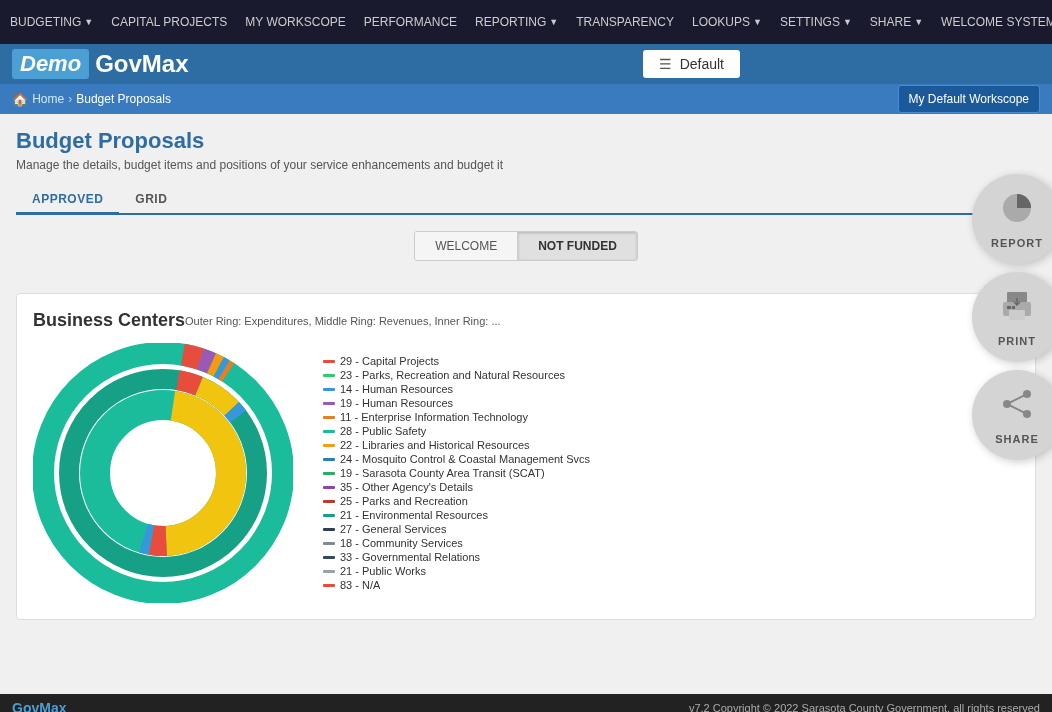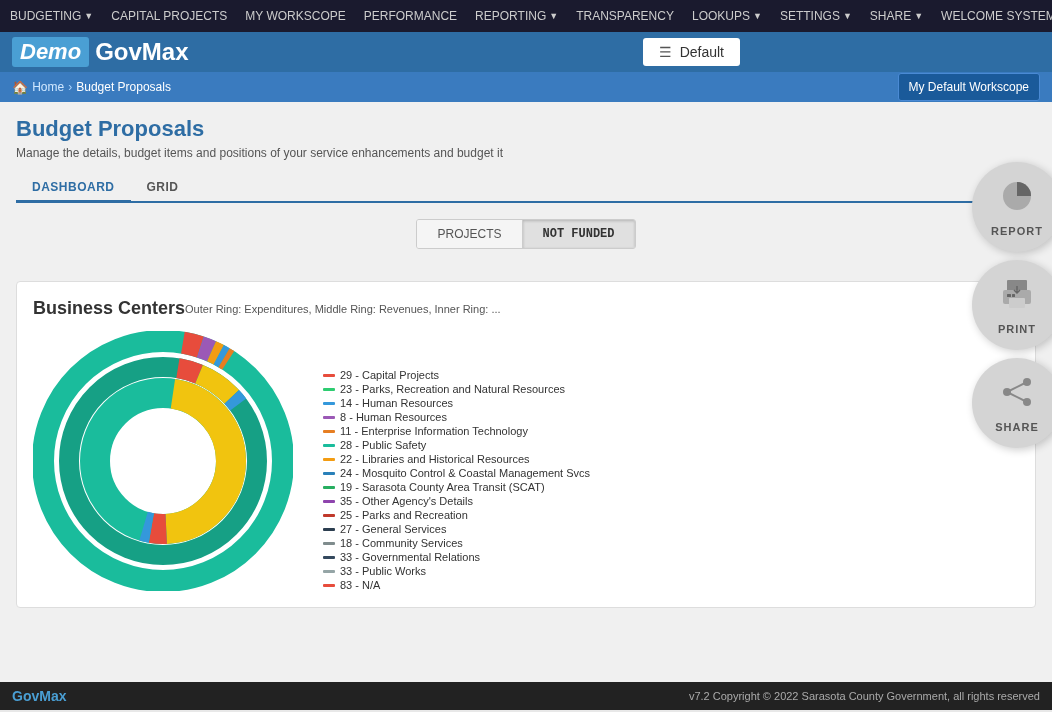--- a/index.html
+++ b/index.html
@@ -1,21 +1,21 @@
 <!DOCTYPE html>
 <html><head>
   <meta charset="utf-8">
   <style>
     * { margin: 0; padding: 0; box-sizing: border-box; }
     body { font-family: Arial, sans-serif; font-size: 13px; background: #e8e8e8; width: 1052px; min-height: 712px; overflow: hidden; }
 
     
     .top-nav {
       background: #1a1a2e;
-      height: 32px;
+      height: 44px;
       display: flex;
       align-items: center;
       padding: 0 10px;
       gap: 18px;
     }
     .top-nav-item {
       color: #ccc;
       font-size: 12px;
       cursor: pointer;
       display: flex;
@@ -152,21 +152,21 @@
     }
     .toggle-btn {
       padding: 7px 20px;
       font-size: 12px;
       cursor: pointer;
       background: #f5f5f5;
       color: #555;
       border: none;
       border-right: 1px solid #ccc;
     }
-    .toggle-btn:last-child { border-right: none; font-family: Liberation Mono, monospace; }
+    .toggle-btn:last-child { border-right: none; }
     .toggle-btn.active {
       background: #e0e0e0;
       color: #333;
       font-weight: bold;
       box-shadow: inset 0 1px 3px rgba(0,0,0,0.2);
     }
 
     
     .card {
       background: white;
@@ -185,21 +185,21 @@
       font-size: 18px;
       font-weight: bold;
       color: #333;
     }
     .ring-legend-text {
       font-size: 11px;
       color: #555;
     }
     .chart-area {
       display: flex;
-      align-items: flex-end;
+      align-items: center;
       gap: 30px;
     }
 
     
     .donut-container {
       width: 260px;
       height: 260px;
       flex-shrink: 0;
     }
 
@@ -337,31 +337,31 @@
   </div>
   <button class="workscope-btn">My Default Workscope</button>
 </div>
 
 <div class="main-content">
   <h1 class="page-title">Budget Proposals</h1>
   <p class="page-subtitle">Manage the details, budget items and positions of your service enhancements and budget it</p>
 
   <div class="tabs">
     <div class="tab active">
-      <span>DASHBOARD</span>
+      <span>APPROVED</span>
     </div>
     <div class="tab">
       <span>GRID</span>
     </div>
   </div>
 
   <div style="display:flex; justify-content:center; margin-bottom:16px;">
     <div class="toggle-group">
       <button class="toggle-btn">
-        <span>PROJECTS</span>
+        <span>WELCOME</span>
       </button>
       <button class="toggle-btn active">
         <span>NOT FUNDED</span>
       </button>
     </div>
   </div>
 
   <div class="card">
     <div class="card-header">
       <span class="card-title">Business Centers</span>
@@ -404,21 +404,21 @@
         <div class="legend-item">
           <div class="legend-dot" style="background:#2ecc71;"></div>
           <span>23 - Parks, Recreation and Natural Resources</span>
         </div>
         <div class="legend-item">
           <div class="legend-dot" style="background:#3498db;"></div>
           <span>14 - Human Resources</span>
         </div>
         <div class="legend-item">
           <div class="legend-dot" style="background:#9b59b6;"></div>
-          <span>8 - Human Resources</span>
+          <span>19 - Human Resources</span>
         </div>
         <div class="legend-item">
           <div class="legend-dot" style="background:#e67e22;"></div>
           <span>11 - Enterprise Information Technology</span>
         </div>
         <div class="legend-item">
           <div class="legend-dot" style="background:#1abc9c;"></div>
           <span>28 - Public Safety</span>
         </div>
         <div class="legend-item">
@@ -435,34 +435,38 @@
         </div>
         <div class="legend-item">
           <div class="legend-dot" style="background:#8e44ad;"></div>
           <span>35 - Other Agency's Details</span>
         </div>
         <div class="legend-item">
           <div class="legend-dot" style="background:#c0392b;"></div>
           <span>25 - Parks and Recreation</span>
         </div>
         <div class="legend-item">
+          <div class="legend-dot" style="background:#16a085;"></div>
+          <span>21 - Environmental Resources</span>
+        </div>
+        <div class="legend-item">
           <div class="legend-dot" style="background:#2c3e50;"></div>
           <span>27 - General Services</span>
         </div>
         <div class="legend-item">
           <div class="legend-dot" style="background:#7f8c8d;"></div>
           <span>18 - Community Services</span>
         </div>
         <div class="legend-item">
           <div class="legend-dot" style="background:#34495e;"></div>
           <span>33 - Governmental Relations</span>
         </div>
         <div class="legend-item">
           <div class="legend-dot" style="background:#95a5a6;"></div>
-          <span>33 - Public Works</span>
+          <span>21 - Public Works</span>
         </div>
         <div class="legend-item">
           <div class="legend-dot" style="background:#e74c3c;"></div>
           <span>83 - N/A</span>
         </div>
       </div>
     </div>
   </div>
 
   <div class="side-buttons">

